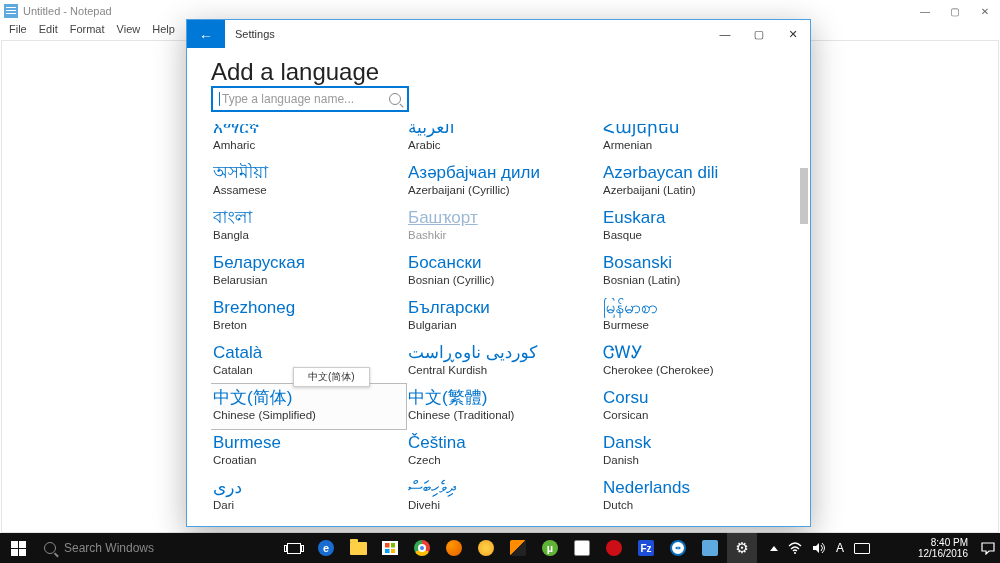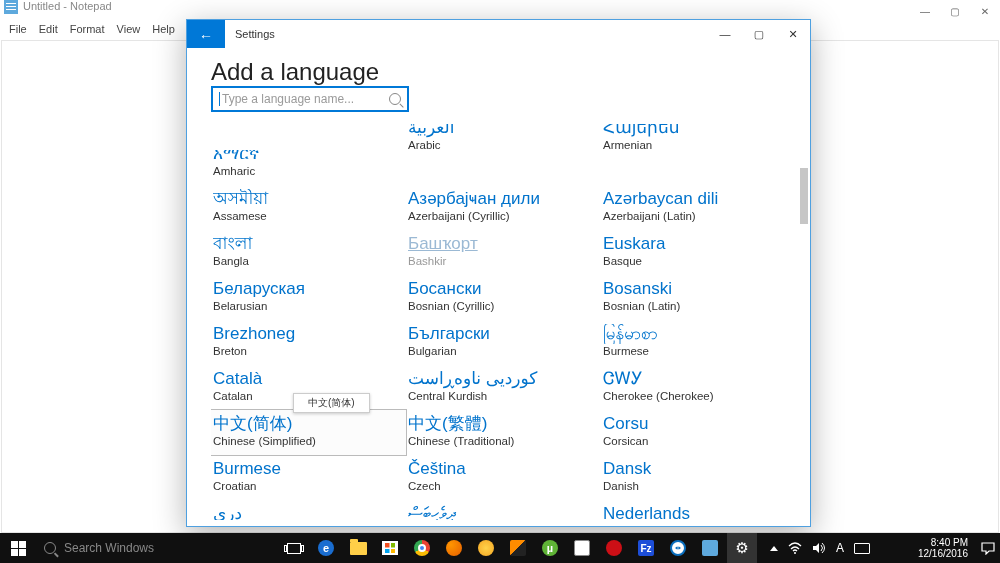--- a/index.html
+++ b/index.html
@@ -1,20 +1,20 @@
 <!DOCTYPE html>
 <html><head>
 <meta charset="utf-8">
 <style>
   * { margin: 0; padding: 0; box-sizing: border-box; font-family: "Segoe UI", Arial, sans-serif; }
   html, body { width: 1000px; height: 563px; overflow: hidden; background: #fff; }
 
   
   .notepad { position: absolute; inset: 0; background: #fff; }
-  .np-title { height: 22px; display: flex; align-items: flex-start; padding: 0 4px; color: #888; font-size: 11px; }
+  .np-title { height: 22px; display: flex; align-items: center; padding: 0 4px; color: #888; font-size: 11px; }
   .np-title .icon { width: 14px; height: 14px; margin-right: 5px; background:#5ea9dd; position:relative;}
   .np-title .icon:after{content:"";position:absolute;left:2px;top:3px;right:2px;height:1px;background:#fff;box-shadow:0 3px 0 #fff,0 6px 0 #fff;}
   .np-ctrls { position: absolute; right: 0; top: 0; display: flex; }
   .np-ctrls div { width: 30px; height: 22px; display:flex;align-items:center;justify-content:center;color:#666;font-size:10px;}
   .np-menu { height: 18px; display:flex; gap:2px; padding:0 4px; color:#444; font-size:11px;}
   .np-menu span{padding:1px 5px;}
   .np-body { position:absolute; left:1px; right:1px; top:40px; bottom:30px; border:1px solid #e5e5e5;}
 
   
   .taskbar { position:absolute; left:0; right:0; bottom:0; height:30px; background:#101010; display:flex; align-items:center; color:#fff;}
@@ -107,21 +107,21 @@
   <div class="s-body">
     <div class="s-h1">Add a language</div>
     <div class="s-search">
       <div class="cursor"></div>
       <input type="text" placeholder="Type a language name..." style="">
       <div class="mg"></div>
     </div>
     <div class="lang-scroll">
       <div class="lang-grid" id="lang-grid">
           <div class="lang">
-            <div class="native" style="height: 14px; overflow: hidden; display: flex; align-items: flex-end; margin-top: 26px;">አማርኛ</div>
+            <div class="native" style="height: 14px; overflow: hidden; display: flex; align-items: flex-end;">አማርኛ</div>
             <div class="english">Amharic</div>
           </div>
           <div class="lang">
             <div class="native" style="height: 14px; overflow: hidden; display: flex; align-items: flex-end;">العربية</div>
             <div class="english">Arabic</div>
           </div>
           <div class="lang">
             <div class="native" style="height: 14px; overflow: hidden; display: flex; align-items: flex-end;">Հայերեն</div>
             <div class="english">Armenian</div>
           </div>

